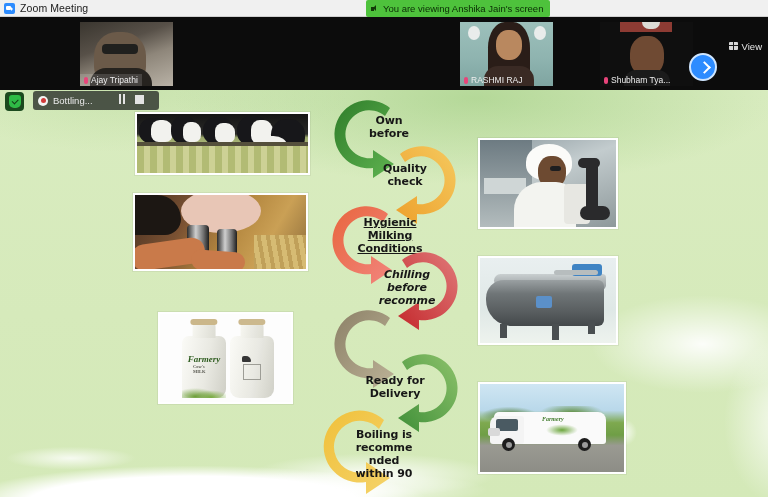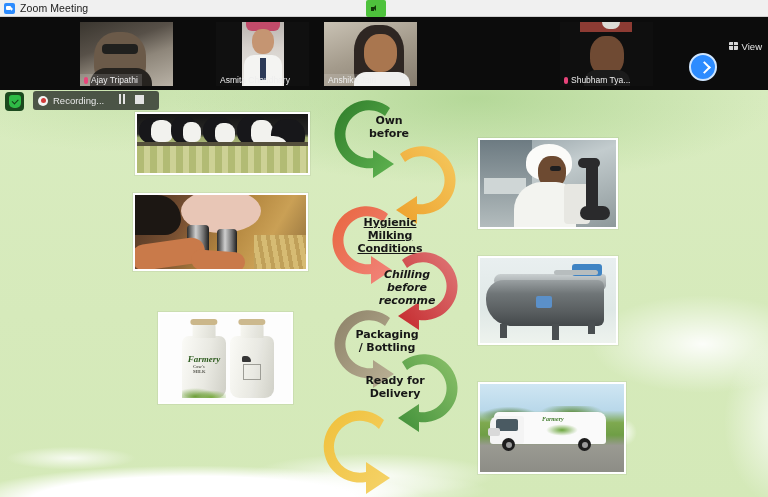--- a/index.html
+++ b/index.html
@@ -68,21 +68,21 @@
   }
   .tile .feed { position:absolute; inset:0; }
   .tile .nameplate {
     position:absolute; left:0; bottom:0; height:12px;
     display:flex; align-items:center; gap:3px; padding:0 4px;
     color:#eee; font-size:8.5px; white-space:nowrap;
     max-width:100%; overflow:hidden;
   }
   .mic-ic { width:4px;height:7px;background:#e8447a;border-radius:2px; flex:none;}
   .tile1{left:80px;} .tile2{left:216px;} .tile3{left:324px;}
-  .tile4{left:460px;} .tile5{left:560px;}
+  .tile4{left:460px;} .tile5{left:600px;}
   .tile1 .nameplate, .tile3 .nameplate { background:rgba(255,255,255,.15); }
 
   .next-arrow{
     position:absolute; left:689px; top:36px; width:28px; height:28px;
     border-radius:50%; background:#2d8cff; border:2px solid #cfe6ff;
     z-index:33; cursor:pointer;
   }
   .next-arrow::after{
     content:""; position:absolute; left:9px; top:8px; width:7px;height:7px;
     border-top:2px solid #fff; border-right:2px solid #fff;
@@ -242,61 +242,53 @@
 
 <div id="app">
 
   <div class="titlebar">
     <div class="zoom-logo"></div>
     <span class="titlebar-title">Zoom Meeting</span>
   </div>
 
   <div class="viewing-banner">
     <span class="spk-icon"></span>
+    <span>You are viewing Anshika Jain's screen</span>
   </div>
 
 
   <div class="filmstrip">
 
     <div class="tile tile1">
       <div class="feed" style="background:linear-gradient(160deg,#3a362f 0%,#575048 35%,#8e867a 60%,#b9b2a6 100%);">
         <div style="position:absolute;left:14px;top:10px;width:52px;height:54px;background:#6b5a49;border-radius:44% 44% 36% 36%;"></div>
         <div style="position:absolute;left:22px;top:22px;width:36px;height:10px;background:#20201e;border-radius:4px;"></div>
         <div style="position:absolute;left:10px;top:46px;width:62px;height:22px;background:#26231f;border-radius:16px 16px 0 0;"></div>
       </div>
       <div class="nameplate">
         <span class="mic-ic"></span>
         <span>Ajay Tripathi</span>
       </div>
     </div>
 
-    <div class="tile tile2">
-      <div class="feed" style="background:#101010;">
-        <div style="position:absolute;left:26px;top:0;width:42px;height:64px;background:linear-gradient(#b9b3ae,#d7d2cd 40%,#eceae6);"></div>
-        <div style="position:absolute;left:30px;top:0px;width:34px;height:9px;background:#c24b6a;border-radius:0 0 6px 6px;"></div>
-        <div style="position:absolute;left:36px;top:7px;width:22px;height:25px;background:#c59572;border-radius:45%;"></div>
-        <div style="position:absolute;left:28px;top:33px;width:38px;height:31px;background:#f4f4f2;border-radius:10px 10px 0 0;"></div>
-        <div style="position:absolute;left:44px;top:36px;width:6px;height:22px;background:#2c3a57;"></div>
+
+
+    <div class="tile tile4">
+      <div class="feed" style="background:linear-gradient(#9dc0bb 0%,#8fb4b0 55%,#7fa5a1 100%);">
+        <div style="position:absolute;left:28px;top:0px;width:42px;height:64px;background:#2a1d18;border-radius:40% 40% 12% 12%;"></div>
+        <div style="position:absolute;left:36px;top:8px;width:26px;height:30px;background:#b9885f;border-radius:45%;"></div>
+        <div style="position:absolute;left:24px;top:44px;width:50px;height:20px;background:#3a2a24;border-radius:14px 14px 0 0;"></div>
+        <div style="position:absolute;left:8px;top:4px;width:12px;height:14px;background:#e9eceb;border-radius:50%;"></div>
+        <div style="position:absolute;left:74px;top:4px;width:12px;height:14px;background:#e9eceb;border-radius:50%;"></div>
       </div>
       <div class="nameplate">
-        <span>Asmita Chaudhary</span>
-      </div>
-    </div>
-
-    <div class="tile tile3">
-      <div class="feed" style="background:linear-gradient(160deg,#c9c2b4 0%,#a49b8c 50%,#857c6e 100%);">
-        <div style="position:absolute;left:30px;top:3px;width:50px;height:61px;background:#2e2622;border-radius:42% 42% 22% 22%;"></div>
-        <div style="position:absolute;left:40px;top:12px;width:33px;height:38px;background:#a9764f;border-radius:45%;"></div>
-        <div style="position:absolute;left:30px;top:50px;width:56px;height:14px;background:#efefee;border-radius:12px 12px 0 0;"></div>
-      </div>
-      <div class="nameplate">
-        <span>Anshika Jain</span>
-      </div>
-    </div>
-
+        <span class="mic-ic"></span>
+        <span>RASHMI RAJ</span>
+      </div>
+    </div>
 
     <div class="tile tile5">
       <div class="feed" style="background:#0f0f0f;">
         <div style="position:absolute;left:20px;top:0;width:52px;height:10px;background:#8d3b33;"></div>
         <div style="position:absolute;left:42px;top:0;width:18px;height:7px;background:#dcdcd6;border-radius:0 0 8px 8px;"></div>
         <div style="position:absolute;left:30px;top:14px;width:34px;height:40px;background:#6f4a33;border-radius:44%;"></div>
         <div style="position:absolute;left:24px;top:48px;width:46px;height:16px;background:#1b1b1b;border-radius:12px 12px 0 0;"></div>
       </div>
       <div class="nameplate">
         <span class="mic-ic"></span>
@@ -311,21 +303,21 @@
       <span>View</span>
     </div>
   </div>
 
   <div class="rec-shield">
     <span class="sh"></span>
   </div>
 
   <div class="rec-bar">
     <span class="rec-dot"></span>
-    <span class="rec-label">Recording...</span>
+    <span class="rec-label">Bottling...</span>
     <span class="rec-ctrls">
       <span class="pause-ic"></span>
       <span class="stop-ic"></span>
     </span>
   </div>
 
   <div class="slide">
 
     <div class="splash-bottom"></div>
     <div class="splash-right"></div>
@@ -447,20 +439,24 @@
         <svg width="104" height="104" viewBox="0 0 104 104">
           <defs>
               <linearGradient id="g2" x1="1" y1="0" x2="0" y2="1">
             <stop offset="0" stop-color="#f5c95e"></stop>
                 <stop offset="1" stop-color="#eda02c"></stop>
               </linearGradient>
             </defs>
           <path d="M30 16 A34 34 0 1 1 47 76 L47 86 L26 72 L47 58 L47 66 A24 24 0 1 0 35 24 Z" fill="url(#g2)"></path>
         </svg>
       </div>
+      <div class="flabel" style="left:50px;top:66px;width:74px;">
+        <div>Quality</div>
+        <div>check</div>
+      </div>
 
       <div class="arrow" style="left:-4px;top:102px;">
         <svg width="104" height="104" viewBox="0 0 104 104">
           <defs>
               <linearGradient id="g3" x1="0" y1="0" x2="1" y2="1">
             <stop offset="0" stop-color="#e8663e"></stop>
                 <stop offset="1" stop-color="#f2857e"></stop>
               </linearGradient>
             </defs>
           <path d="M74 16 A34 34 0 1 0 57 76 L57 86 L78 72 L57 58 L57 66 A24 24 0 1 1 69 24 Z" fill="url(#g3)"></path>
@@ -493,24 +489,20 @@
         <svg width="104" height="104" viewBox="0 0 104 104">
           <defs>
               <linearGradient id="g5" x1="0" y1="0" x2="1" y2="1">
             <stop offset="0" stop-color="#8c8167"></stop>
                 <stop offset="1" stop-color="#bcb297"></stop>
               </linearGradient>
             </defs>
           <path d="M74 16 A34 34 0 1 0 57 76 L57 86 L78 72 L57 58 L57 66 A24 24 0 1 1 69 24 Z" fill="url(#g5)"></path>
         </svg>
       </div>
-      <div class="flabel" style="left:26px;top:232px;width:86px;">
-        <div>Packaging</div>
-        <div>/ Bottling</div>
-      </div>
 
       <div class="arrow" style="left:54px;top:250px;">
         <svg width="104" height="104" viewBox="0 0 104 104">
           <defs>
               <linearGradient id="g6" x1="1" y1="0" x2="0" y2="1">
             <stop offset="0" stop-color="#8dc26b"></stop>
                 <stop offset="1" stop-color="#3f8f38"></stop>
               </linearGradient>
             </defs>
           <path d="M30 16 A34 34 0 1 1 47 76 L47 86 L26 72 L47 58 L47 66 A24 24 0 1 0 35 24 Z" fill="url(#g6)"></path>
@@ -525,16 +517,22 @@
         <svg width="110" height="110" viewBox="0 0 110 110">
           <defs>
               <linearGradient id="g7" x1="0" y1="0" x2="1" y2="1">
             <stop offset="0" stop-color="#f0c03a"></stop>
                 <stop offset="1" stop-color="#f5d36a"></stop>
               </linearGradient>
             </defs>
           <path d="M78 18 A36 36 0 1 0 60 80 L60 92 L84 76 L60 60 L60 70 A26 26 0 1 1 73 27 Z" fill="url(#g7)"></path>
         </svg>
       </div>
+      <div class="flabel" style="left:22px;top:332px;width:88px;">
+        <div>Boiling is</div>
+        <div>recomme</div>
+        <div>nded</div>
+        <div>within 90</div>
+      </div>
 
     </div>
   </div>
 </div>
 
 </body></html>

